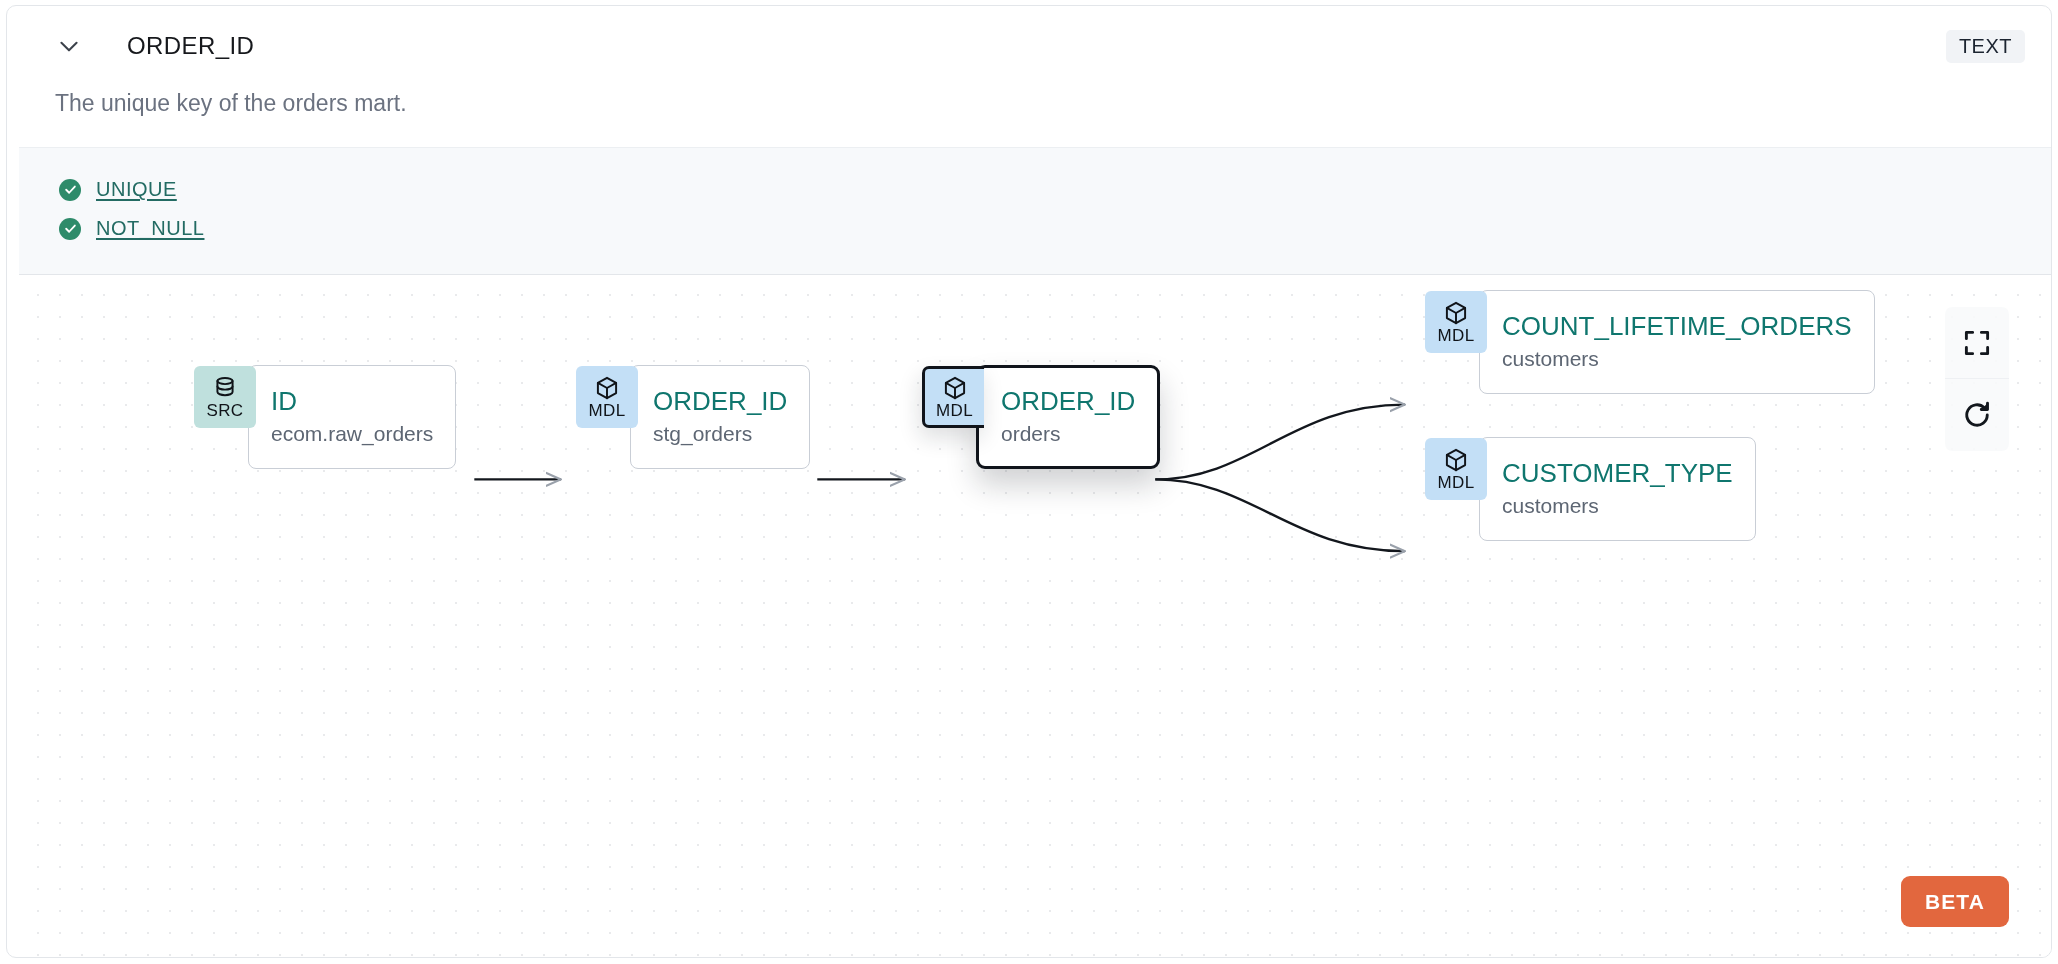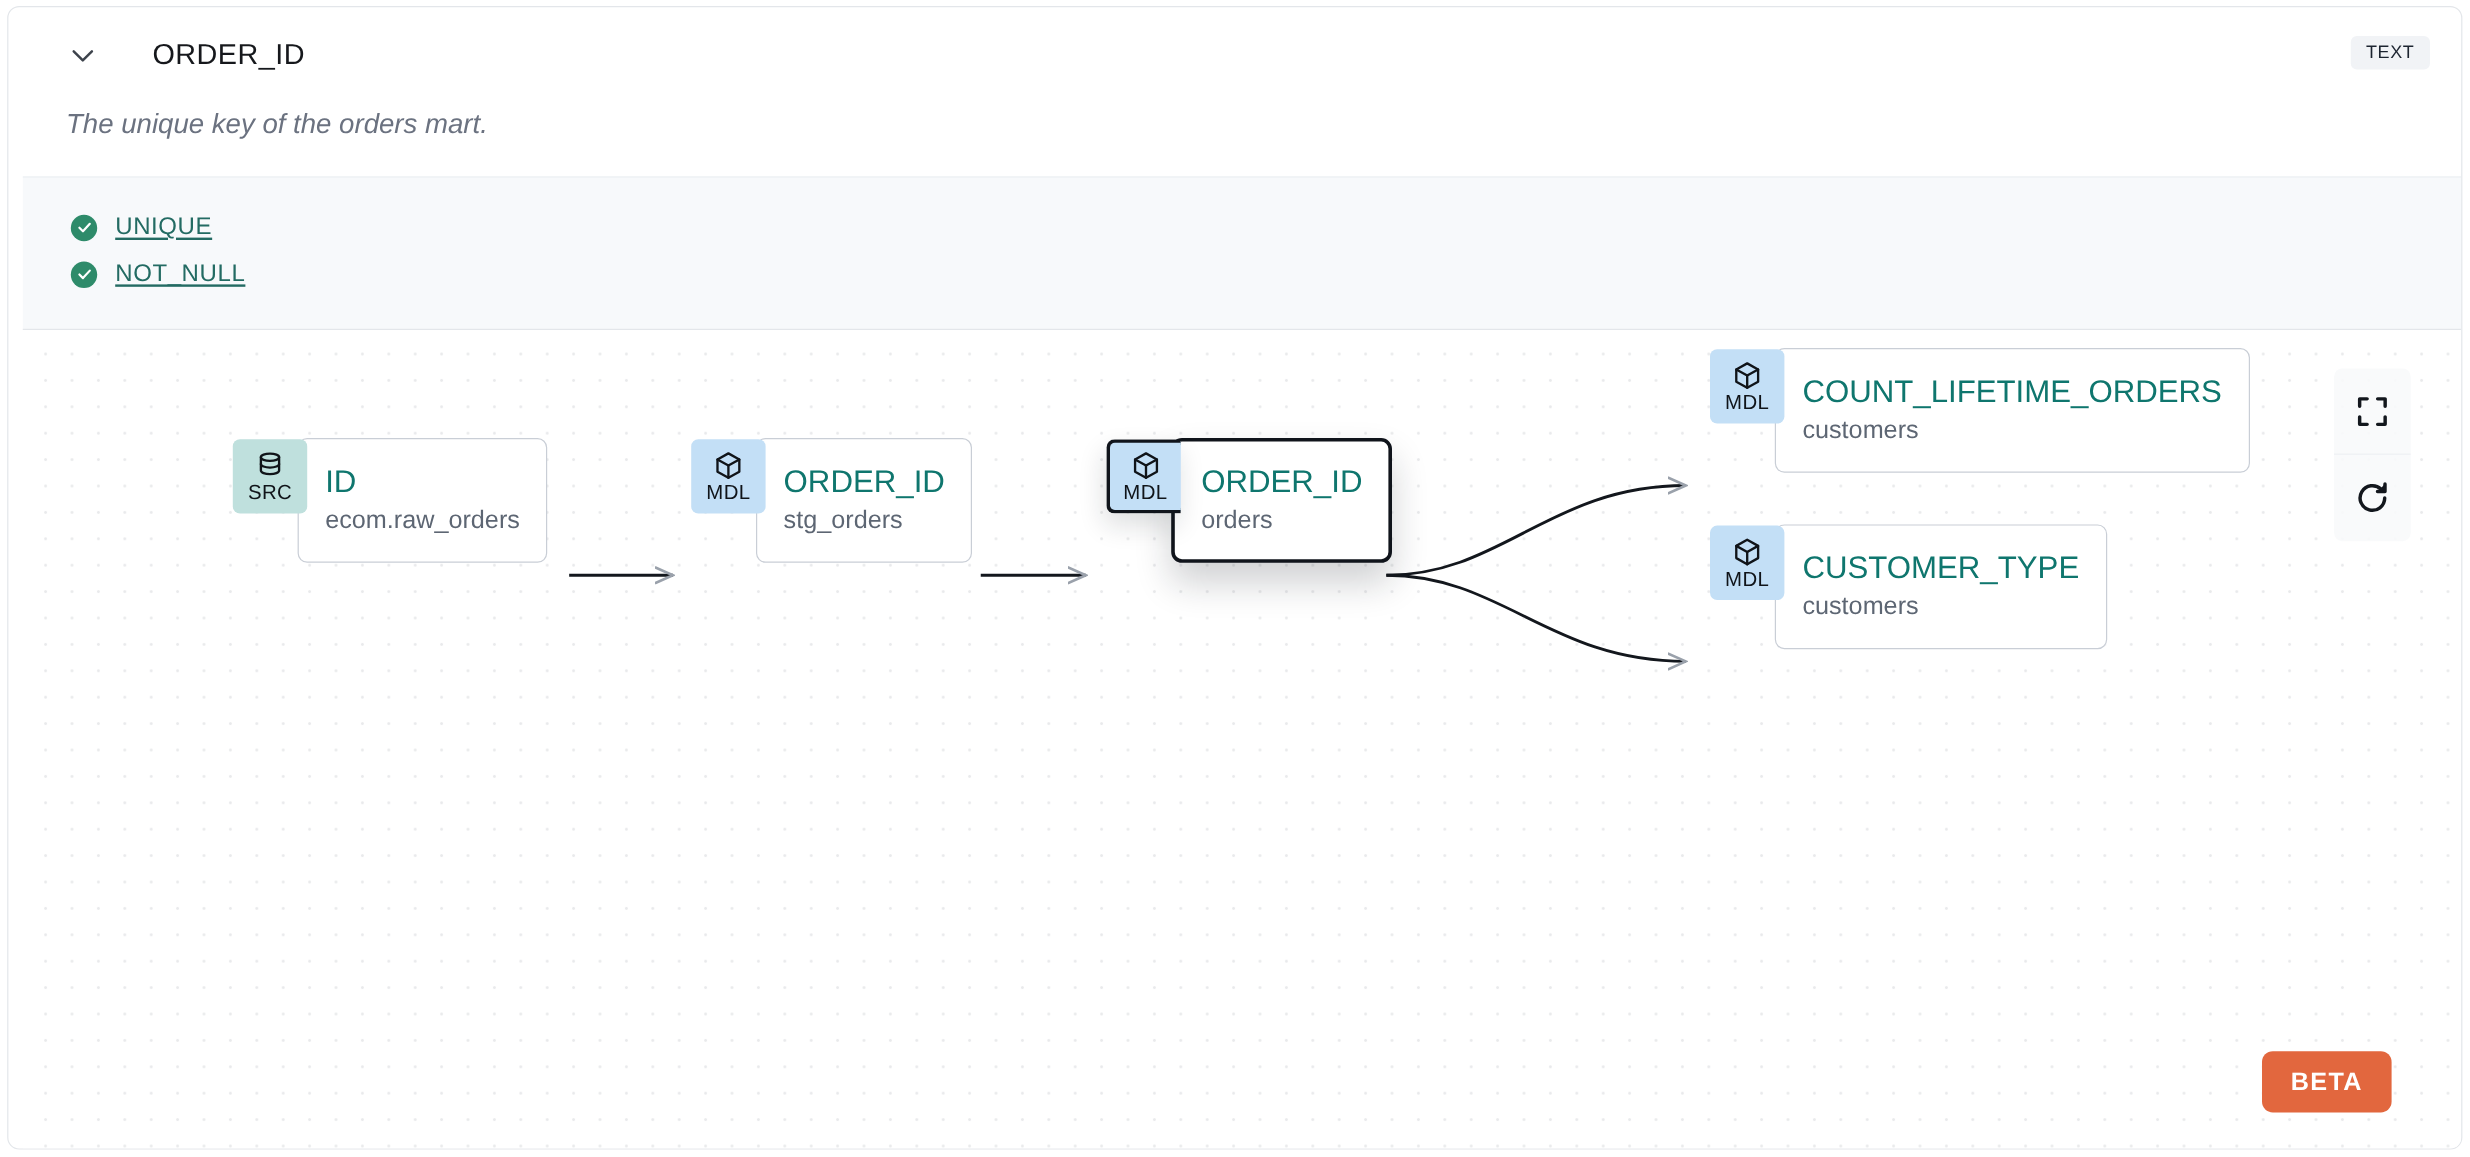--- a/index.html
+++ b/index.html
@@ -63,35 +63,34 @@
     font-weight: 400;
     white-space: nowrap;
   }
 
   .type-badge {
     position: absolute;
     top: 24px;
     right: 26px;
     background: #f1f3f6;
     color: #1c2430;
-    font-size: 15px;
+    font-size: 20px;
     letter-spacing: 0.5px;
     padding: 6px 13px 7px 13px;
     border-radius: 5px;
     line-height: 1;
   }
 
   .description {
     flex: 0 0 auto;
     padding: 0 36px;
     margin-top: -6px;
     font-size: 23px;
     color: #6b7280;
     line-height: 1.35;
-    font-style: italic;
   }
 
   
   .tests {
     flex: 0 0 auto;
     margin-top: 28px;
     background: #f7f9fb;
     border-top: 1px solid #eceff2;
     border-bottom: 1px solid #e3e6ea;
     padding: 22px 0 26px 0;
@@ -230,21 +229,21 @@
     display: flex; align-items: center; justify-content: center;
     cursor: pointer;
     background: transparent;
     border: none;
   }
   .ctrl-btn:first-child { border-bottom: 1px solid #eef0f3; }
   .ctrl-btn svg { display: block; }
 
   .beta-badge {
     position: absolute;
-    right: 58px;
+    right: 42px;
     bottom: 30px;
     background: #e2673e;
     color: #ffffff;
     font-size: 21px;
     font-weight: bold;
     letter-spacing: 1.1px;
     padding: 15px 24px;
     border-radius: 9px;
     line-height: 1;
     cursor: pointer;

